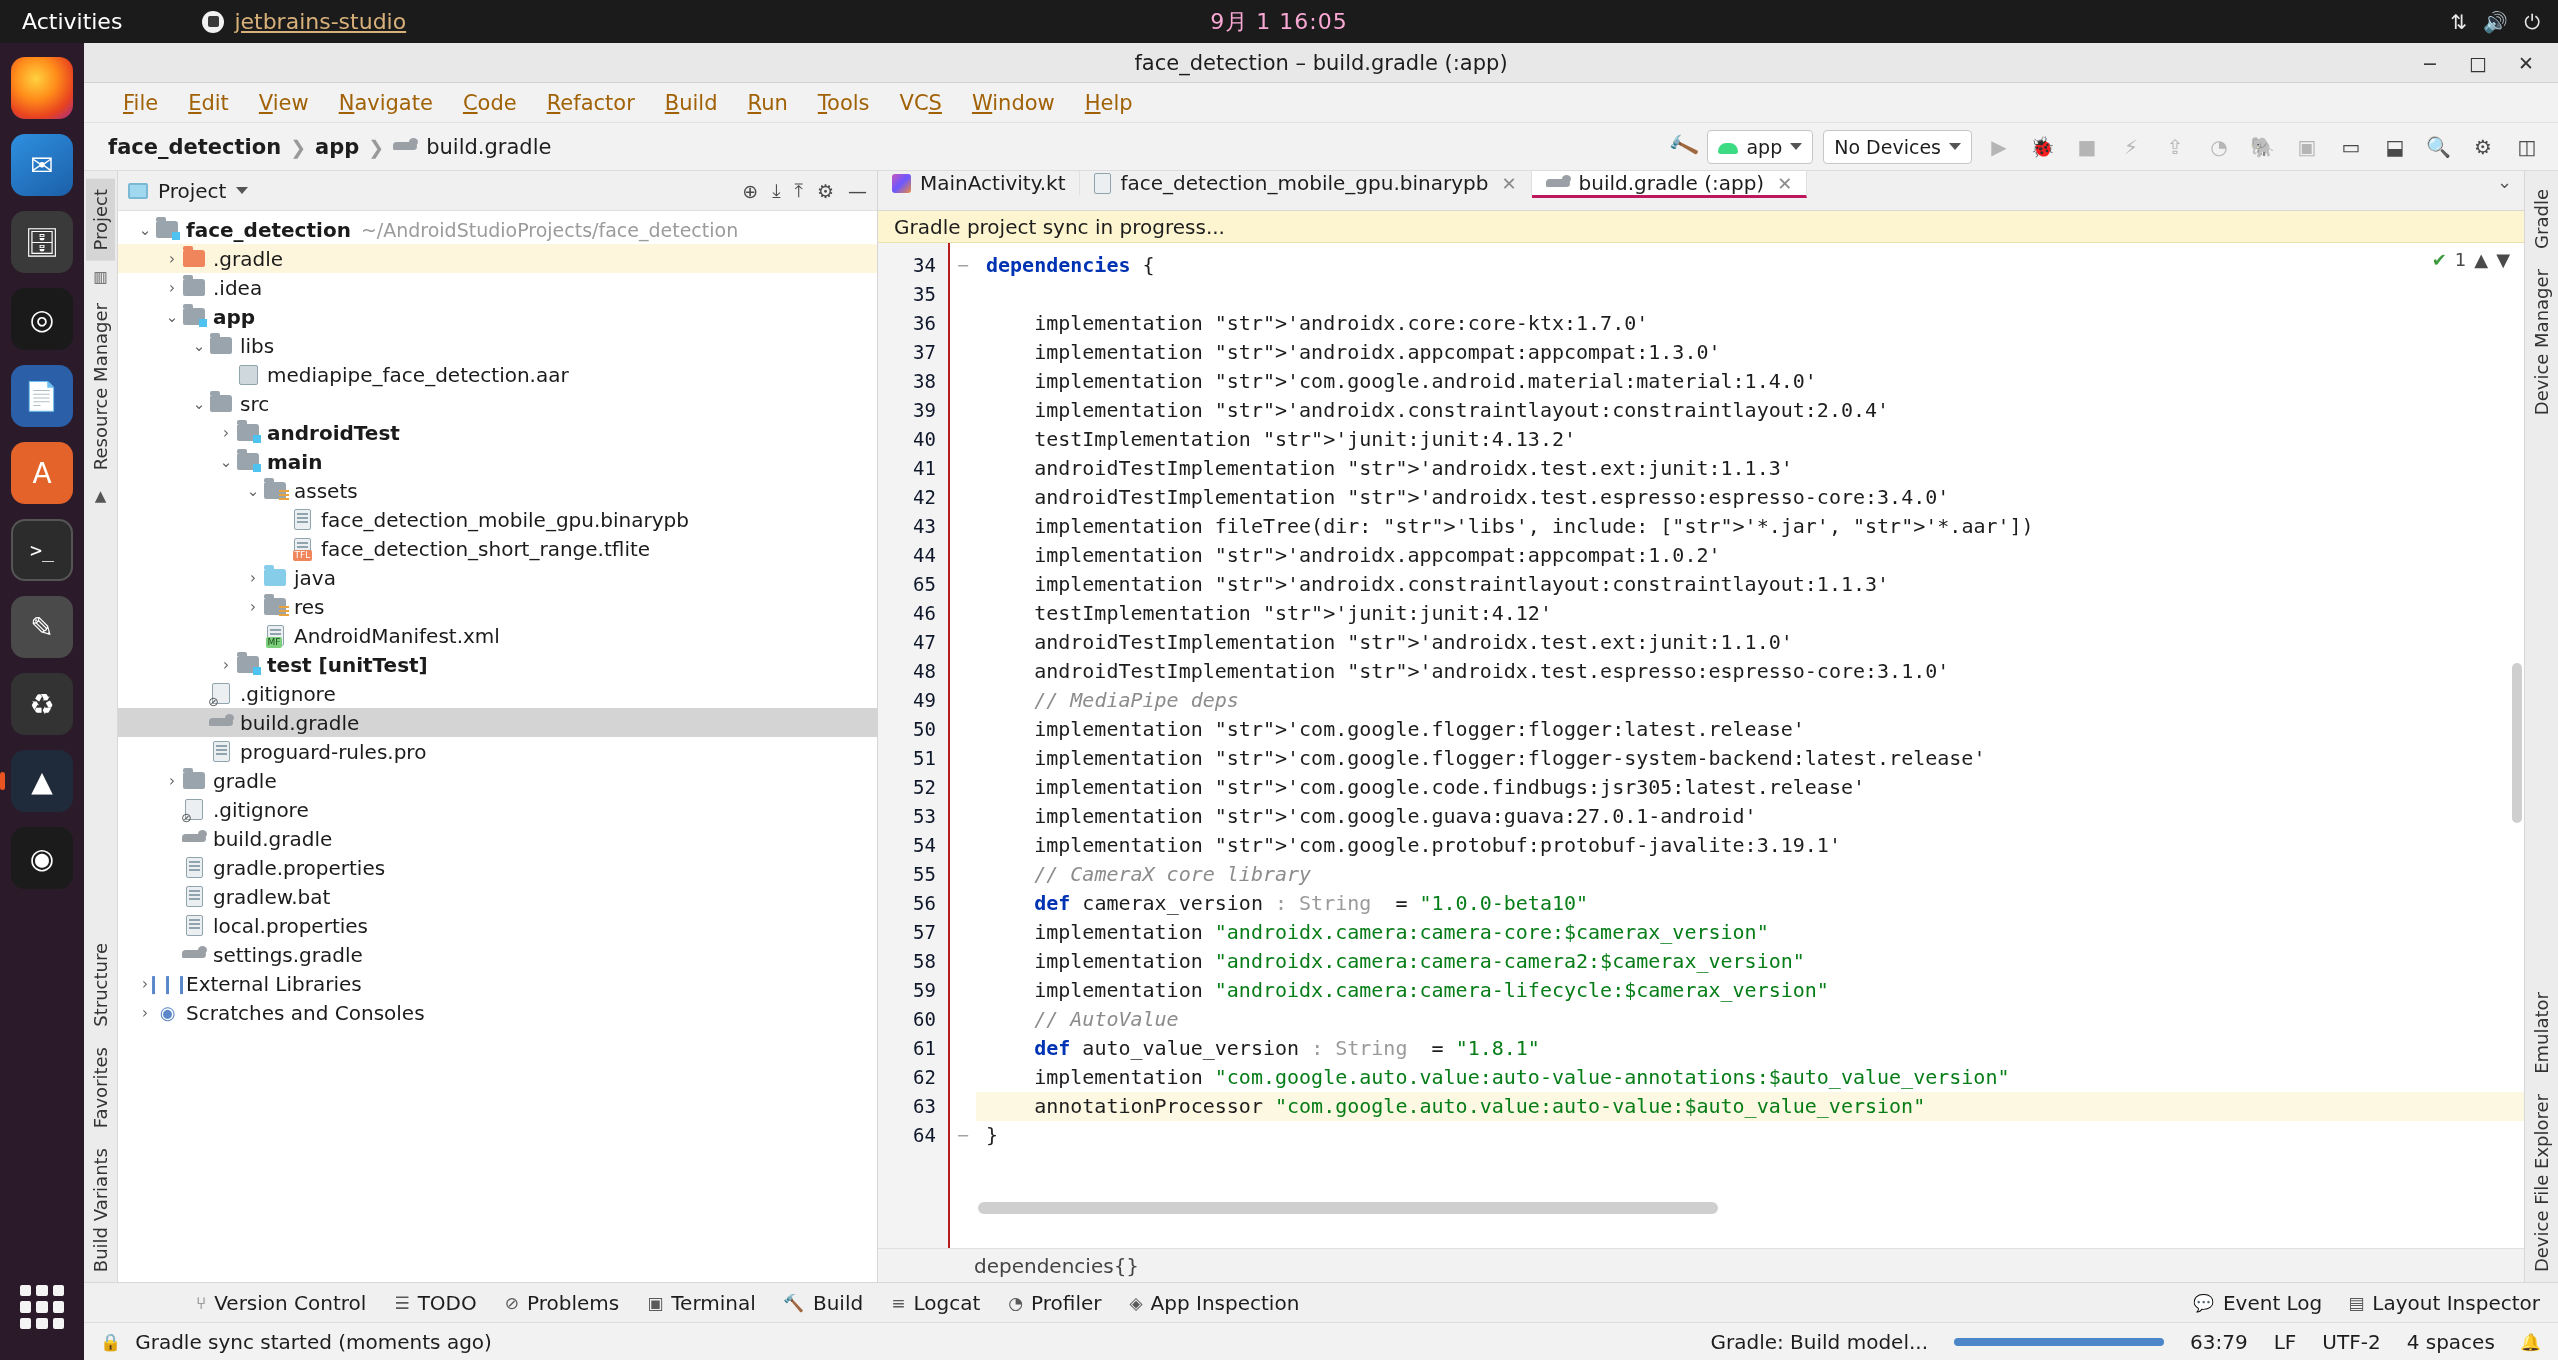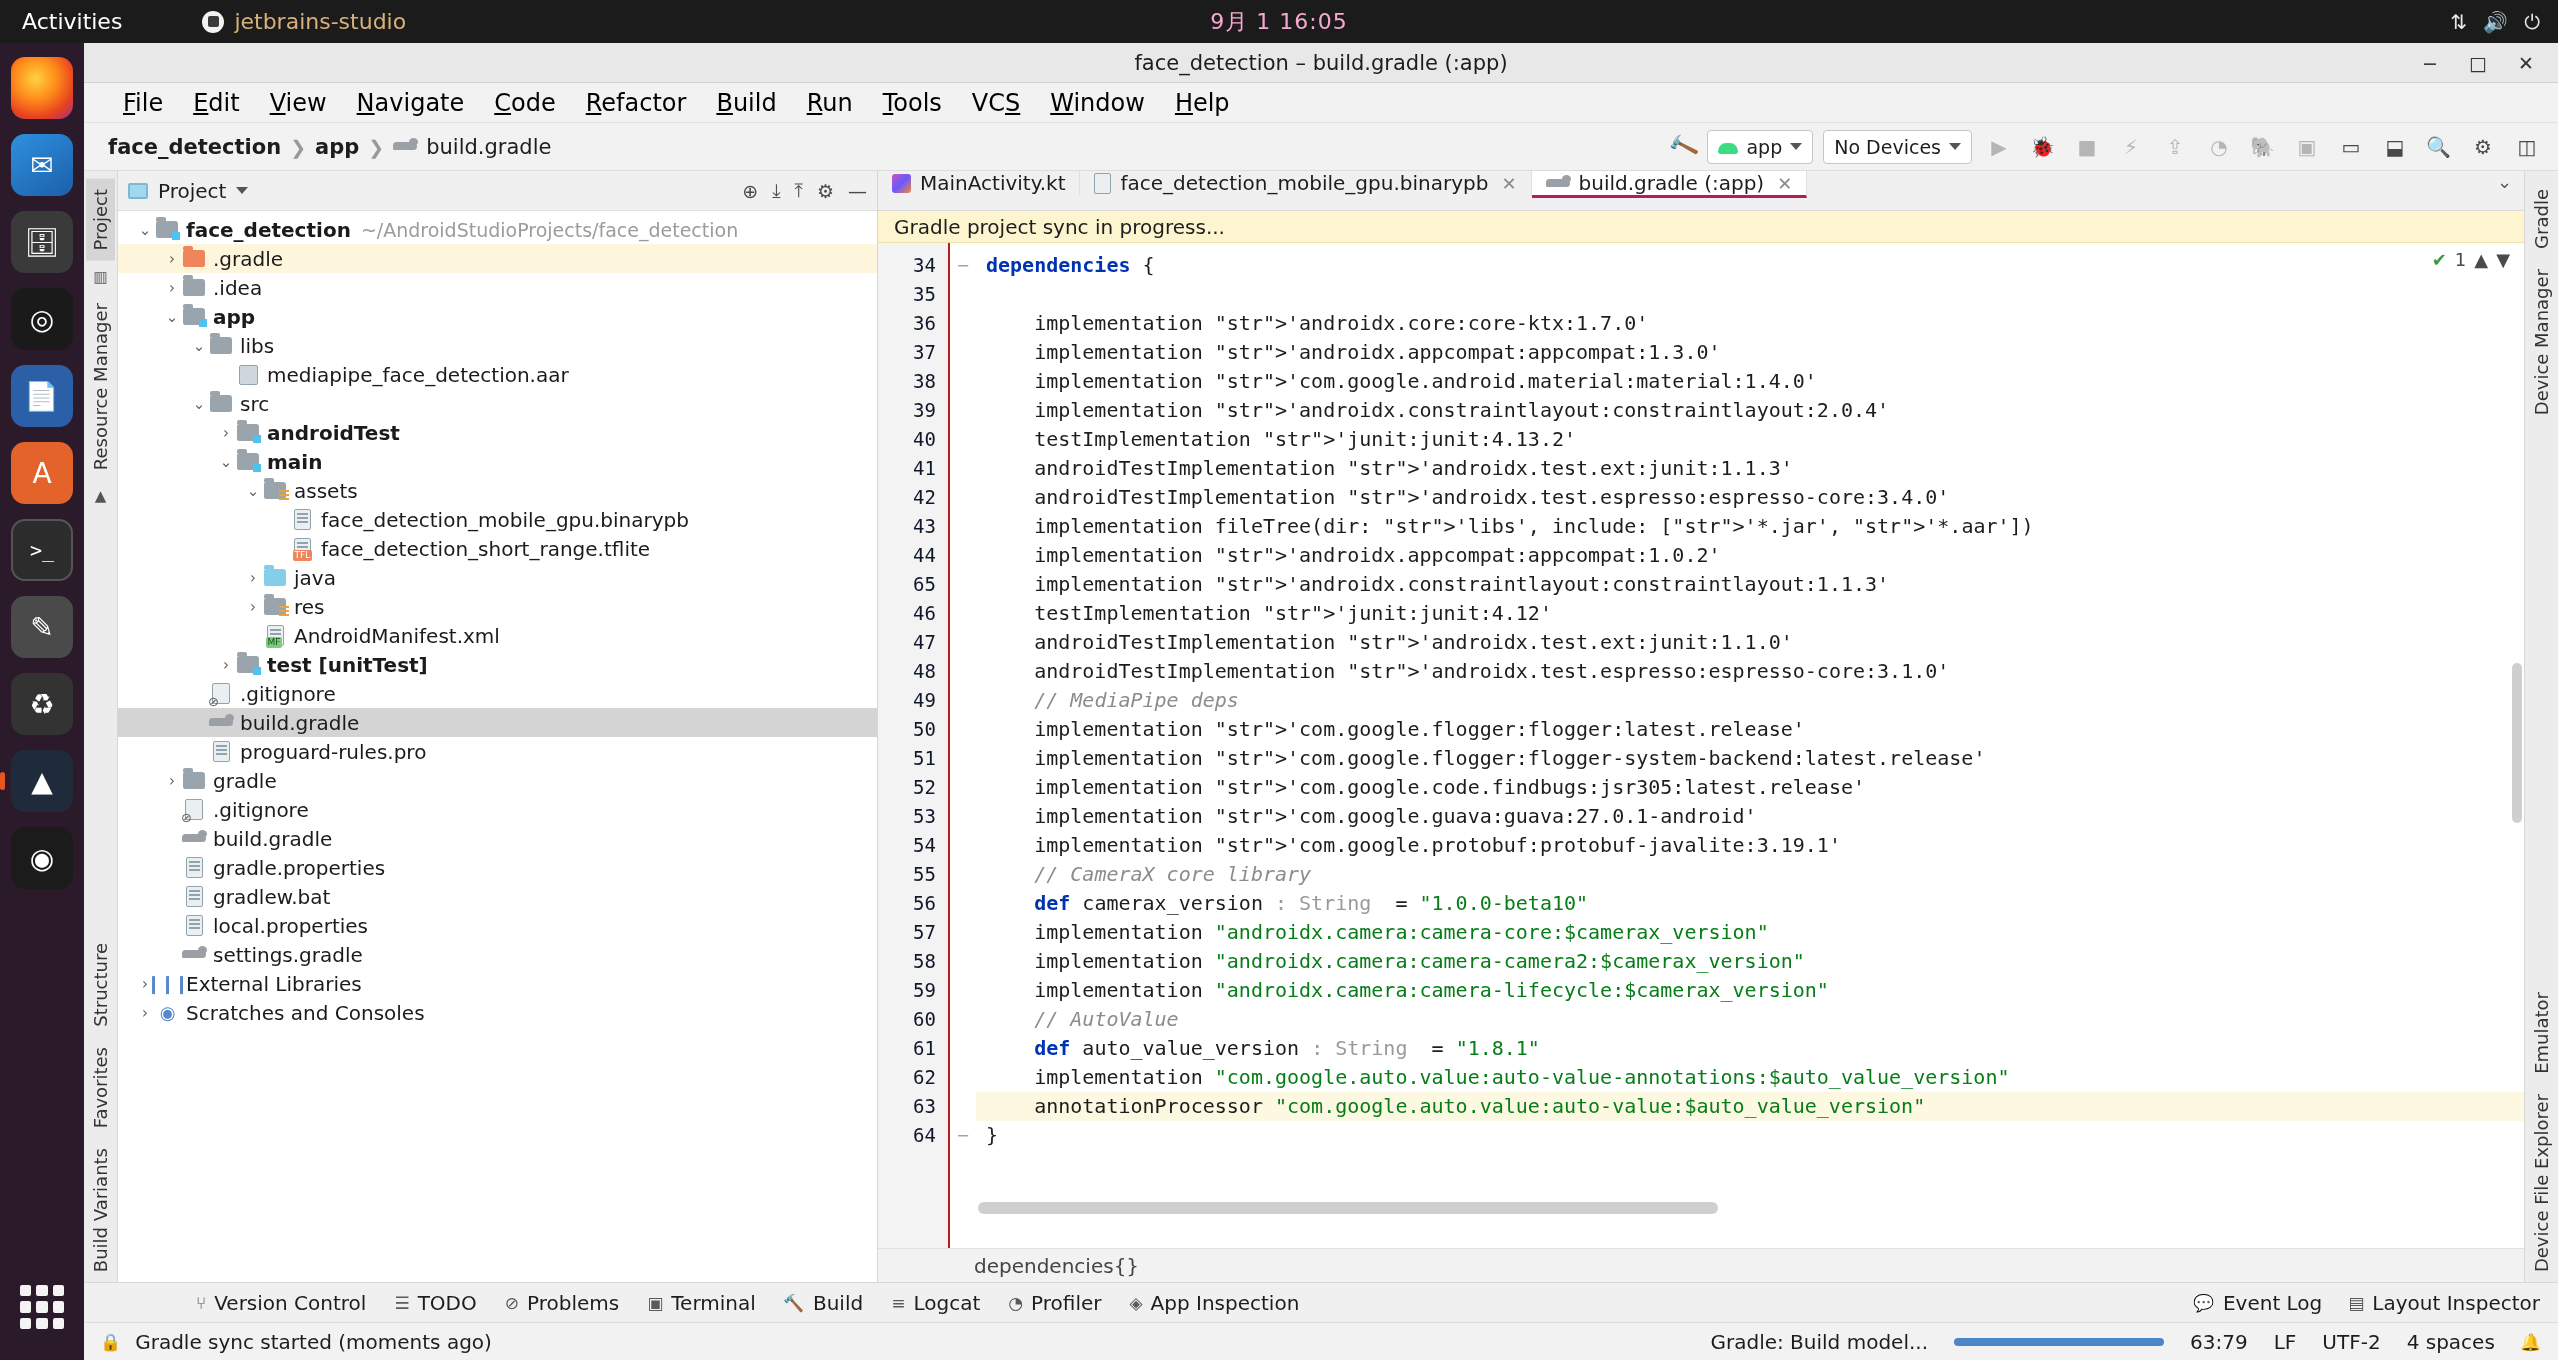--- a/index.html
+++ b/index.html
@@ -3,21 +3,21 @@
 <meta charset="utf-8">
 <style>
   * { box-sizing: border-box; margin:0; padding:0; }
   html,body { width:2558px; height:1360px; overflow:hidden; background:#1c1c1c;
     font-family:"DejaVu Sans","Liberation Sans",sans-serif; }
 
   
   #gnome-bar { position:absolute; left:0; top:0; width:2558px; height:43px;
     background:#1b1b1b; color:#e6e6e6; font-size:21px; display:flex; align-items:center; }
   .gb-activities { margin-left:22px; color:#ffffff; font-size:22px; }
-  .gb-app { display:flex; align-items:center; gap:10px; margin-left:80px; color:#d8b07a; font-size:22px; }
+  .gb-app { display:flex; align-items:center; gap:10px; margin-left:80px; color:#d8b07a; font-size:22px;text-decoration:underline; }
   .gb-appicon { width:22px; height:22px; border-radius:50%; background:#f2f2f2;
     display:flex; align-items:center; justify-content:center; }
   .gb-appicon i { width:11px; height:11px; background:#3a3a3a; display:block; border-radius:2px;}
   .gb-clock { position:absolute; left:50%; transform:translateX(-50%); color:#f9a8d4; font-size:22px; letter-spacing:1px;}
   .gb-right { position:absolute; right:18px; display:flex; align-items:center; gap:16px; }
   .gb-ico { color:#e8e8e8; font-size:20px; line-height:1; }
 
   
   #dock { position:absolute; left:0; top:43px; width:84px; height:1317px;
     background:#2b1b2a; display:flex; flex-direction:column; align-items:center; padding-top:14px; gap:15px; }
@@ -49,21 +49,21 @@
   #titlebar { height:40px; background:#e8e8e8; border-bottom:1px solid #d2d2d2;
     display:flex; align-items:center; justify-content:center; position:relative; }
   #titlebar .t-text { font-size:21px; color:#1d1d1d; }
   #titlebar .wbtns { position:absolute; right:10px; display:flex; gap:4px; }
   .wbtn { width:44px; height:30px; display:flex; align-items:center; justify-content:center;
     color:#333; font-size:19px; border-radius:4px; }
 
   
   #menubar { height:40px; background:#f2f2f2; display:flex; align-items:center;
     padding-left:24px; gap:0px; border-bottom:1px solid #e2e2e2;}
-  .menu-item { font-size:24px; color:#000000; padding:4px 15px; border-radius:4px; }
+  .menu-item { font-size:21px; color:#a16207; padding:4px 15px; border-radius:4px; }
   .menu-item u { text-decoration:underline; }
 
   
   #navrow { height:48px; background:#f2f2f2; display:flex; align-items:center;
     border-bottom:1px solid #dcdcdc; position:relative; }
   .crumbs { display:flex; align-items:center; gap:9px; margin-left:24px; font-size:21px; color:#1d1d1d; }
   .crumbs b { font-weight:bold; }
   .crumb-sep { color:#999; font-size:19px; }
   .gradle-ico { width:24px; height:17px; position:relative; display:inline-block; }
   .gradle-ico::before { content:""; position:absolute; left:0; top:4px; width:24px; height:8px;

